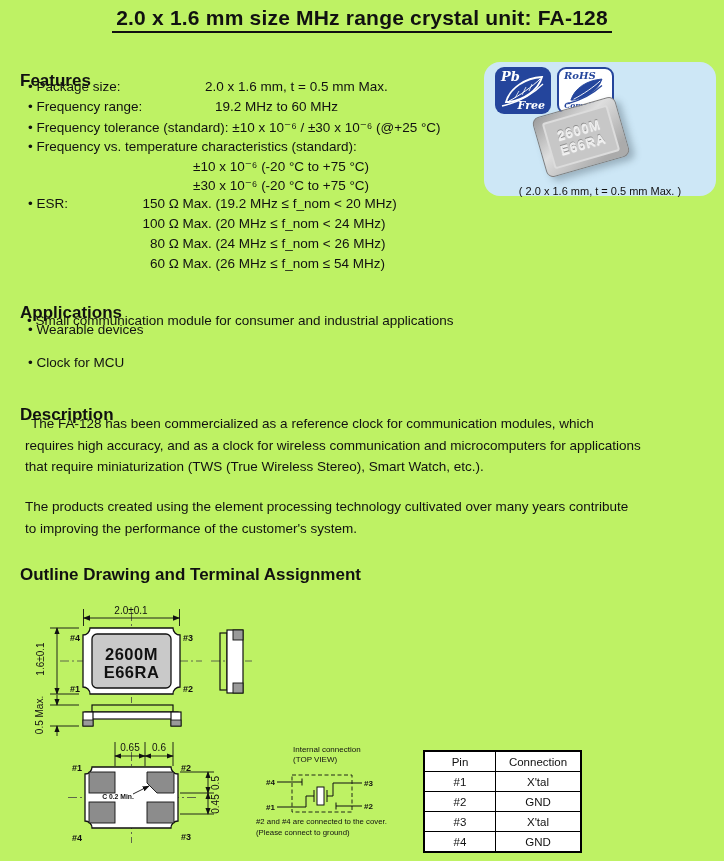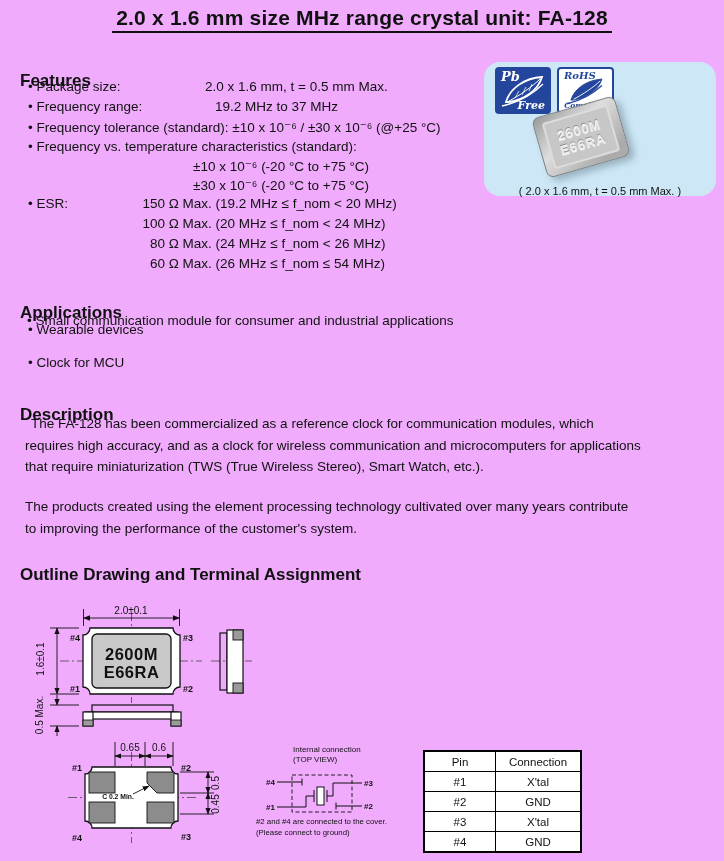--- a/index.html
+++ b/index.html
@@ -1,31 +1,31 @@
 <!DOCTYPE html>
 <html style="--box-bg: #cde7f6; --navy: #24459c;"><head>
 <meta charset="utf-8">
 <style>
   :root{ --box-bg:#cde7f6; --navy:#24459c; }
   html,body{margin:0;padding:0;background:#fff;}
-  .page{position:relative;width:724px;height:861px;background:#f0abfc;
+  .page{position:relative;width:724px;height:861px;background:#bef264;
         font-family:"Liberation Sans","DejaVu Sans",sans-serif;color:#111;overflow:hidden;}
   .abs{position:absolute;}
   .center{text-align:center;}
   .title-wrap{left:0;top:6px;width:724px;text-align:center;}
   .doc-title{display:inline-block;font-size:21px;font-weight:bold;letter-spacing:.2px;
              border-bottom:2.5px solid #111;padding:0 4px 1px;}
   .sec-heading{font-size:17px;font-weight:bold;}
   .t{font-size:13.5px;white-space:nowrap;}
   .esr-num{display:inline-block;width:28px;text-align:right;}
   .para-line{font-size:13.5px;line-height:21.5px;white-space:nowrap;}
   .para-line.indent{padding-left:6px;text-align:right;}
   
   .badge-box{background:var(--box-bg);border-radius:16px;}
-  .logo{position:absolute;border-radius:4px;box-sizing:border-box;}
+  .logo{position:absolute;border-radius:9px;box-sizing:border-box;}
   .logo.pb{background:var(--navy);}
   .logo.rohs{background:#fff;border:2.5px solid var(--navy);}
   .logo svg.leaf{position:absolute;left:0;top:0;width:100%;height:100%;}
   .lg-top{position:absolute;left:6px;top:2px;color:#fff;
           font-family:"DejaVu Serif",serif;font-style:italic;font-weight:bold;font-size:13px;}
   .lg-bottom{position:absolute;right:6px;bottom:2px;color:#fff;
           font-family:"DejaVu Serif",serif;font-style:italic;font-weight:bold;font-size:11px;}
   .lg-top.navy{color:var(--navy);font-size:10px;left:5px;top:1px;}
   .lg-bottom.navy{color:var(--navy);font-size:7.5px;right:4px;bottom:2px;}
   .chip{transform:rotate(-16deg);
@@ -54,21 +54,21 @@
 <div class="page">
 
   <div class="abs title-wrap">
     <span class="doc-title">2.0 x 1.6 mm size MHz range crystal unit: FA-128</span>
   </div>
 
   <h2 class="abs sec-heading" style="left:20px;top:57px">Features</h2>
   <div class="abs t" style="left:28px;top:79px">• Package size:</div>
   <div class="abs t" style="left:205px;top:79px">2.0 x 1.6 mm, t =  0.5 mm Max.</div>
   <div class="abs t" style="left:28px;top:99px">• Frequency range:</div>
-  <div class="abs t" style="left:215px;top:99px">19.2 MHz to 37 MHz</div>
+  <div class="abs t" style="left:215px;top:99px">19.2 MHz to 60 MHz</div>
   <div class="abs t" style="left:28px;top:119px">• Frequency tolerance (standard): ±10 x 10⁻⁶ / ±30 x 10⁻⁶ (@+25 °C)</div>
   <div class="abs t" style="left:28px;top:139px">• Frequency vs. temperature characteristics (standard):</div>
   <div class="abs t" style="left:193px;top:158px">±10 x 10⁻⁶ (-20 °C to +75 °C)</div>
   <div class="abs t" style="left:193px;top:177px">±30 x 10⁻⁶ (-20 °C to +75 °C)</div>
   <div class="abs t" style="left:28px;top:196px">• ESR:</div>
   <div class="abs t" style="left:137px;top:196px"><span class="esr-num">150</span><span> Ω Max. (19.2 MHz ≤ f_nom &lt; 20 MHz)</span></div>
   <div class="abs t" style="left:137px;top:216px"><span class="esr-num">100</span><span> Ω Max. (20 MHz ≤ f_nom &lt; 24 MHz)</span></div>
   <div class="abs t" style="left:137px;top:236px"><span class="esr-num">80</span><span> Ω Max. (24 MHz ≤ f_nom &lt; 26 MHz)</span></div>
   <div class="abs t" style="left:137px;top:256px"><span class="esr-num">60</span><span> Ω Max. (26 MHz ≤ f_nom ≤ 54 MHz)</span></div>
 

